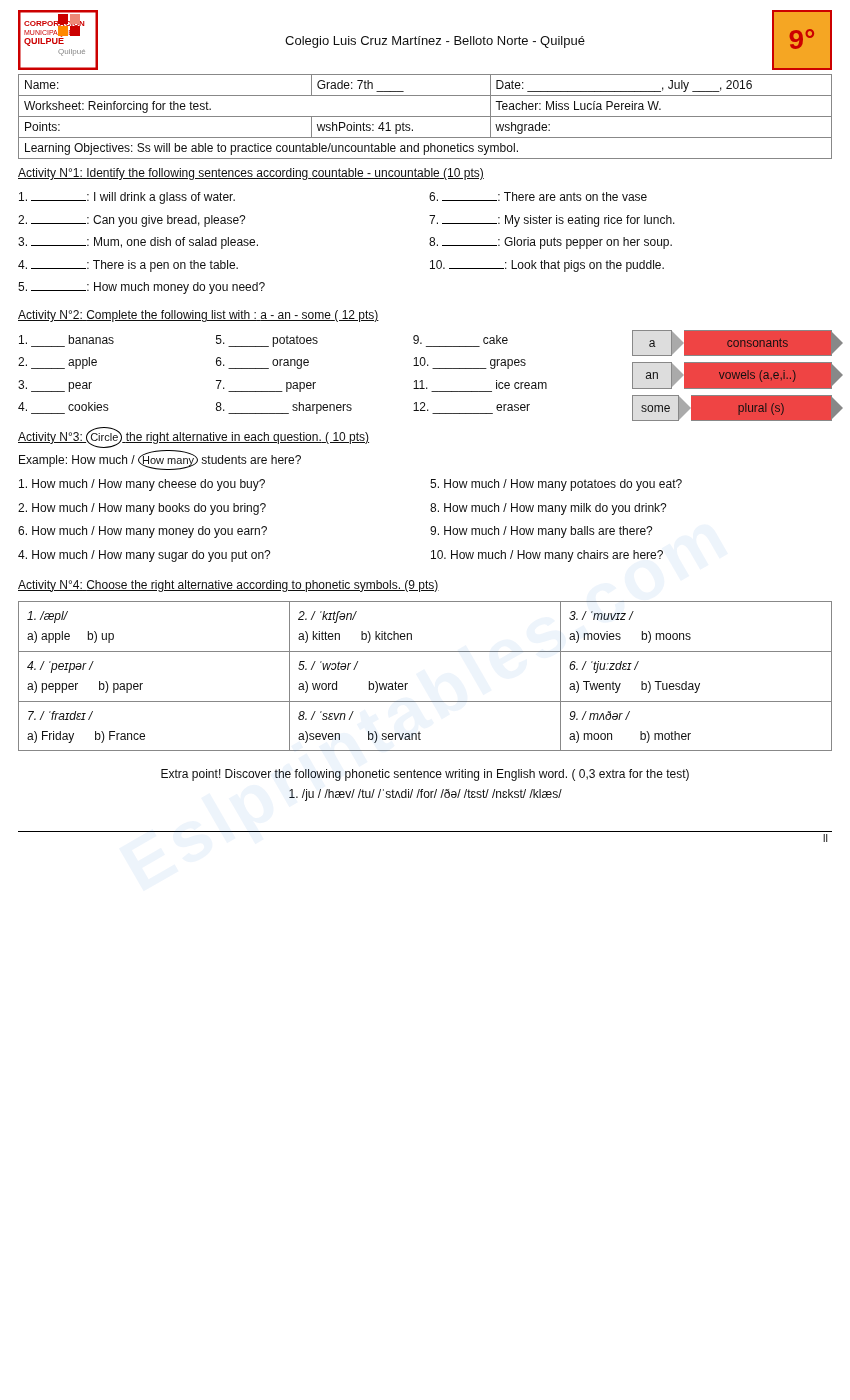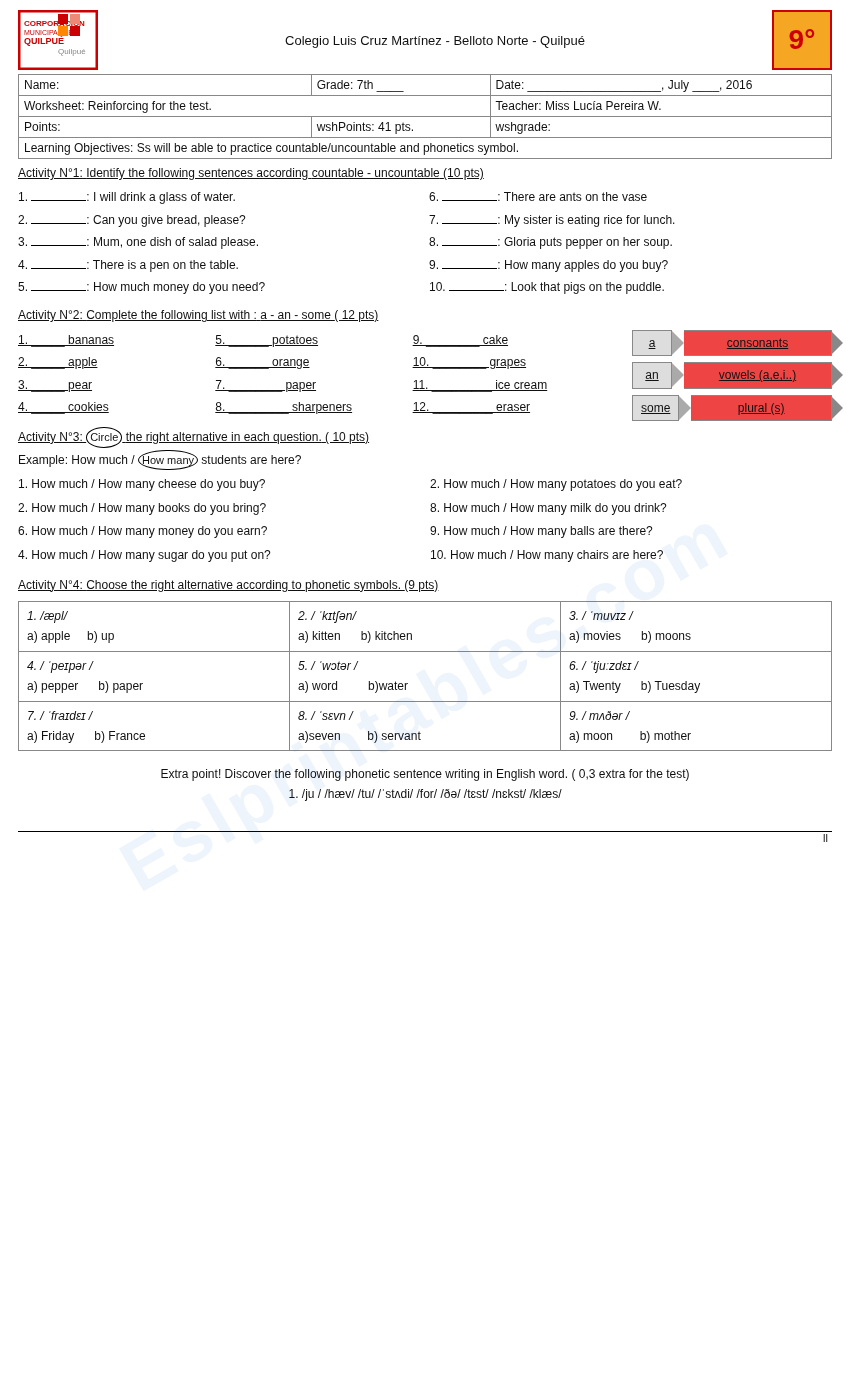--- a/index.html
+++ b/index.html
@@ -84,21 +84,20 @@
       gap: 8px;
     }
     .activity-content .col-left { flex: 1; }
     .activity-content .col-right { flex: 1; }
     .activity-content p { margin: 2px 0; }
     .blank-sm { display: inline-block; width: 55px; border-bottom: 1px solid #000; }
     
     .act2-container {
       display: flex;
       gap: 26px;
-      text-decoration: underline;
     }
     .act2-list {
       flex: 1;
     }
     .act2-legend {
       width: 200px;
       display: flex;
       flex-direction: column;
       gap: 6px;
       margin-top: 2px;
@@ -288,21 +287,20 @@
         <p>1. <span class="blank-sm"></span>: I will drink <b>a glass of water.</b></p>
         <p>2. <span class="blank-sm"></span>: Can you give <b>bread</b>, please?</p>
         <p>3. <span class="blank-sm"></span>: Mum, one <b>dish of salad</b> please.</p>
         <p>4. <span class="blank-sm"></span>: There is a <b>pen</b> on the table.</p>
         <p>5. <span class="blank-sm"></span>: How much <b>money</b> do you need?</p>
       </div>
       <div class="col-right">
         <p>6. <span class="blank-sm"></span>: There are <b>ants</b> on the vase</p>
         <p>7. <span class="blank-sm"></span>: My sister is eating <b>rice</b> for lunch.</p>
         <p>8. <span class="blank-sm"></span>: Gloria puts <b>pepper</b> on her <b>soup</b>.</p>
-        <p>9. <span class="blank-sm"></span>: How many <b>apples</b> do you buy?</p>
         <p>10. <span class="blank-sm"></span>: Look that <b>pigs</b> on the puddle.</p>
       </div>
     </div>
   </div>
 
   <div class="activity-content">
     <p class="section-title">
       <u><span>Activity N°2:</span></u>
       <span>Complete the following list with :</span>
       <b>a  -  an  -  some</b>
@@ -362,21 +360,21 @@
       Example:   How  much  /  <span class="circle-text">How many</span>  students are here?
     </p>
     <div class="act3-row">
       <div class="act3-col">
         <p>1.  How much  /  How many   cheese do you buy?</p>
         <p>2.  How much  /  How many   books do you bring?</p>
         <p>6.  How much  /  How many   money do you earn?</p>
         <p>4.  How much  /  How many   sugar do you put on?</p>
       </div>
       <div class="act3-col">
-        <p>2.   How much  /  How many   potatoes do you eat?</p>
+        <p>5.   How much  /  How many   potatoes do you eat?</p>
         <p>8.   How much  /  How many   milk do you drink?</p>
         <p>9.   How much  /  How many   balls are there?</p>
         <p>10.  How much  /  How many   chairs are here?</p>
       </div>
     </div>
   </div>
 
   <div class="activity-content">
     <p class="section-title">
       <u><span>Activity N°4:</span></u>

